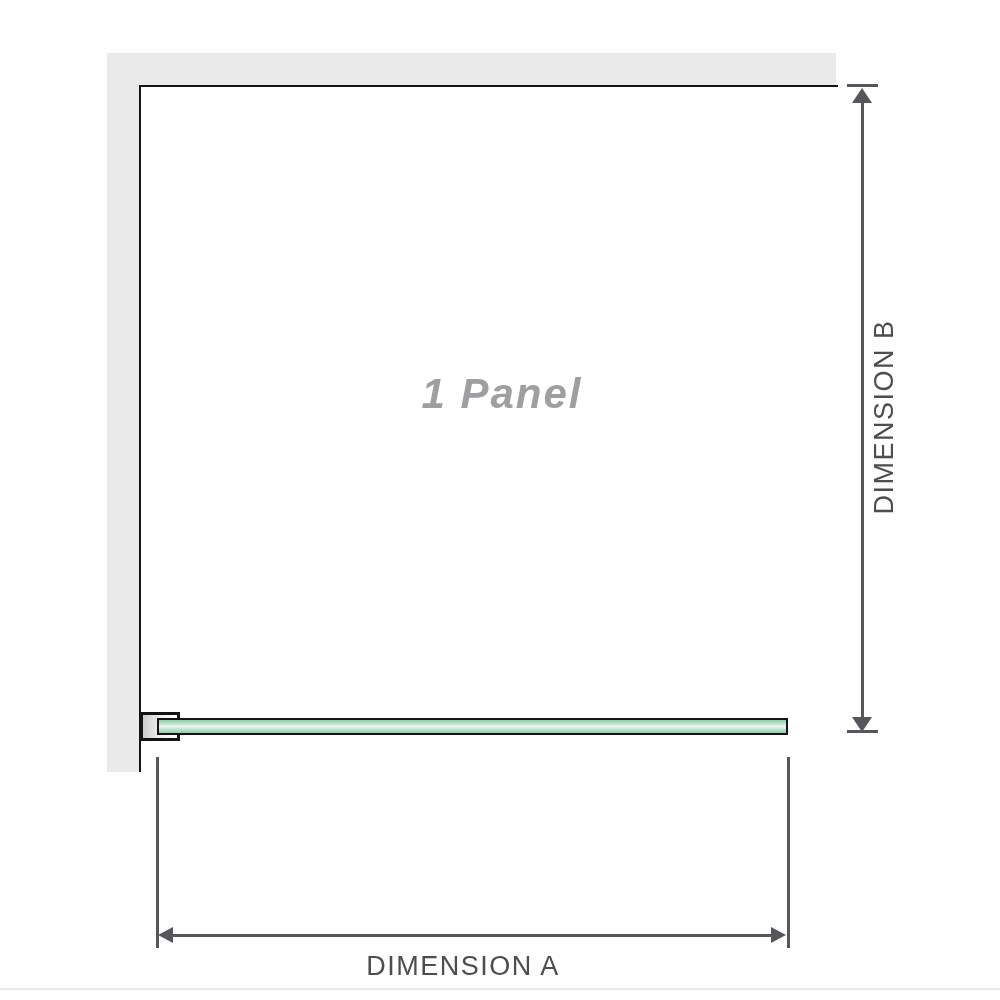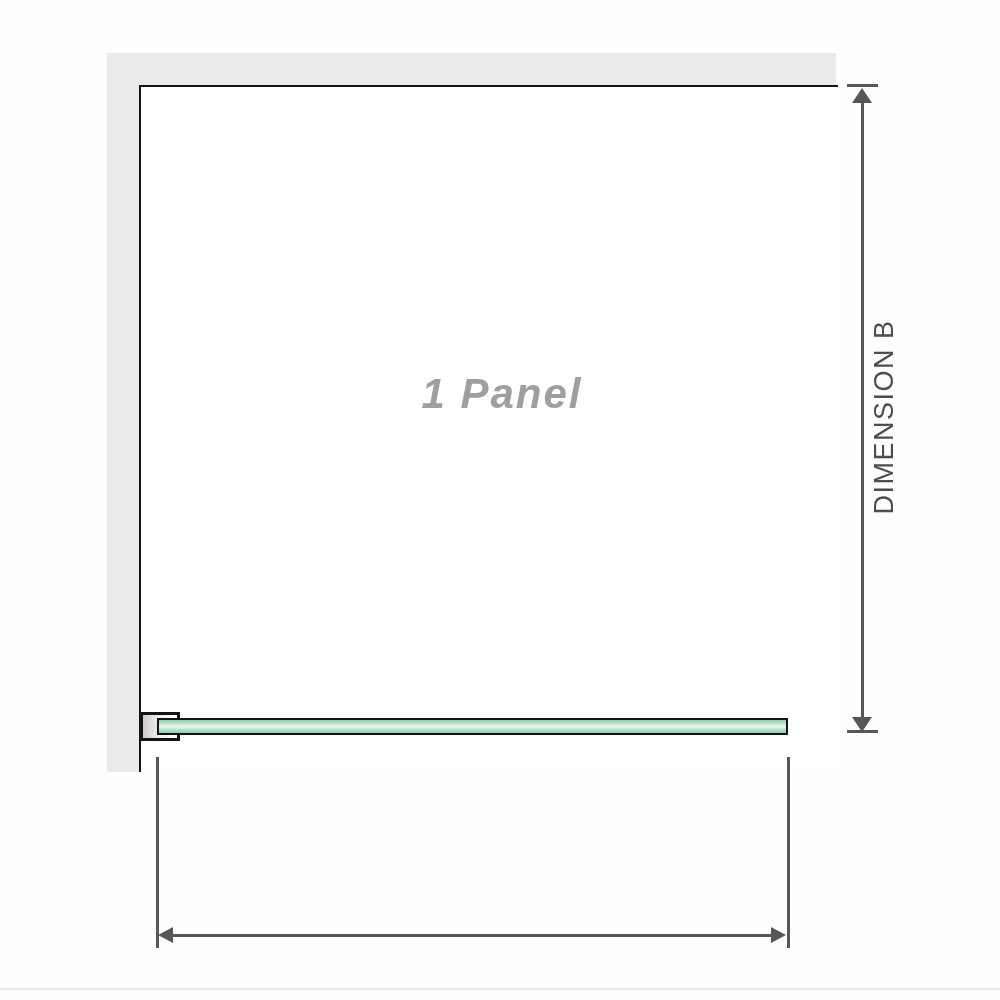--- a/index.html
+++ b/index.html
@@ -92,16 +92,17 @@
   <div class="abs dimb-arrow-up"></div>
   <div class="abs dimb-arrow-down"></div>
   <div class="abs dimb-tick-bottom"></div>
   <div class="abs dimb-label">DIMENSION B</div>
 
   <div class="abs dima-ext-left"></div>
   <div class="abs dima-ext-right"></div>
   <div class="abs dima-line"></div>
   <div class="abs dima-arrow-left"></div>
   <div class="abs dima-arrow-right"></div>
+  <div class="abs dima-label">DIMENSION A</div>
 
   <div class="abs bottom-rule"></div>
 
 </div>
 
 </body></html>

